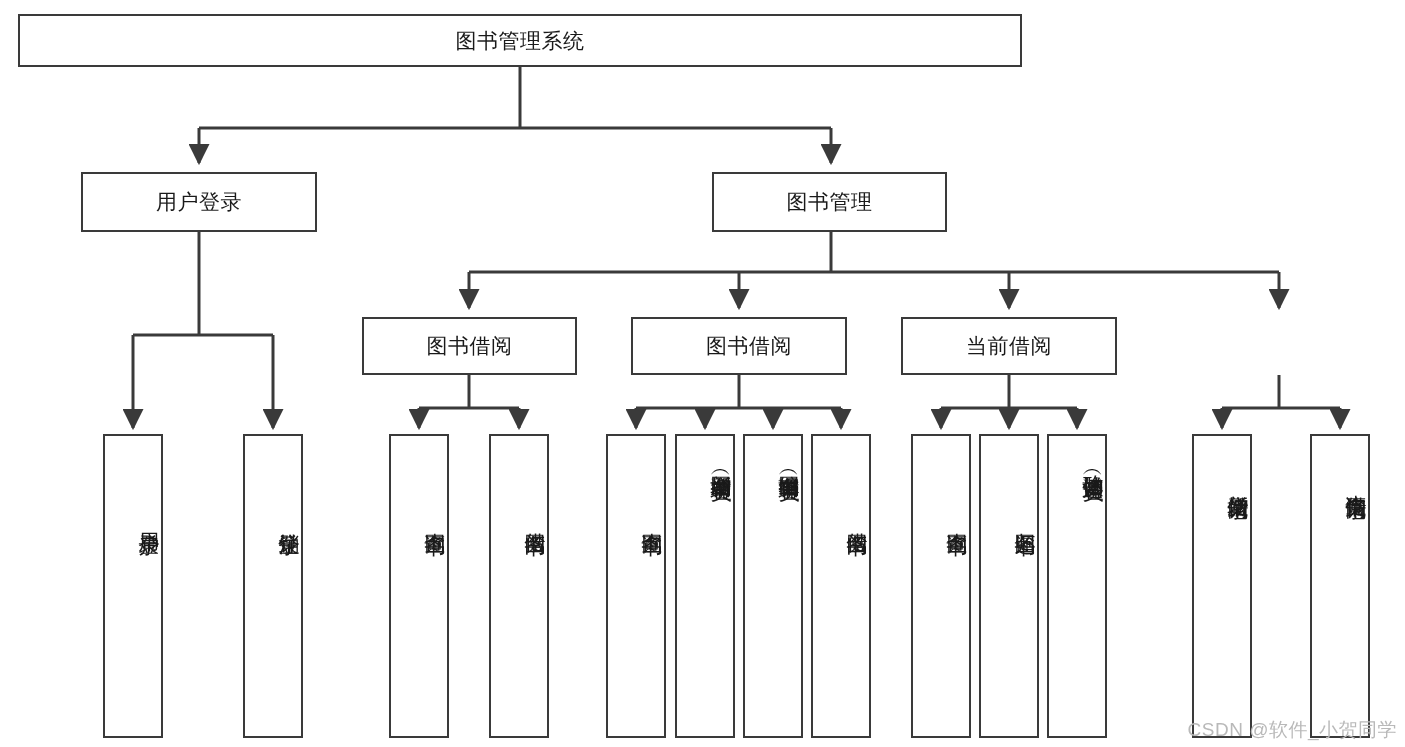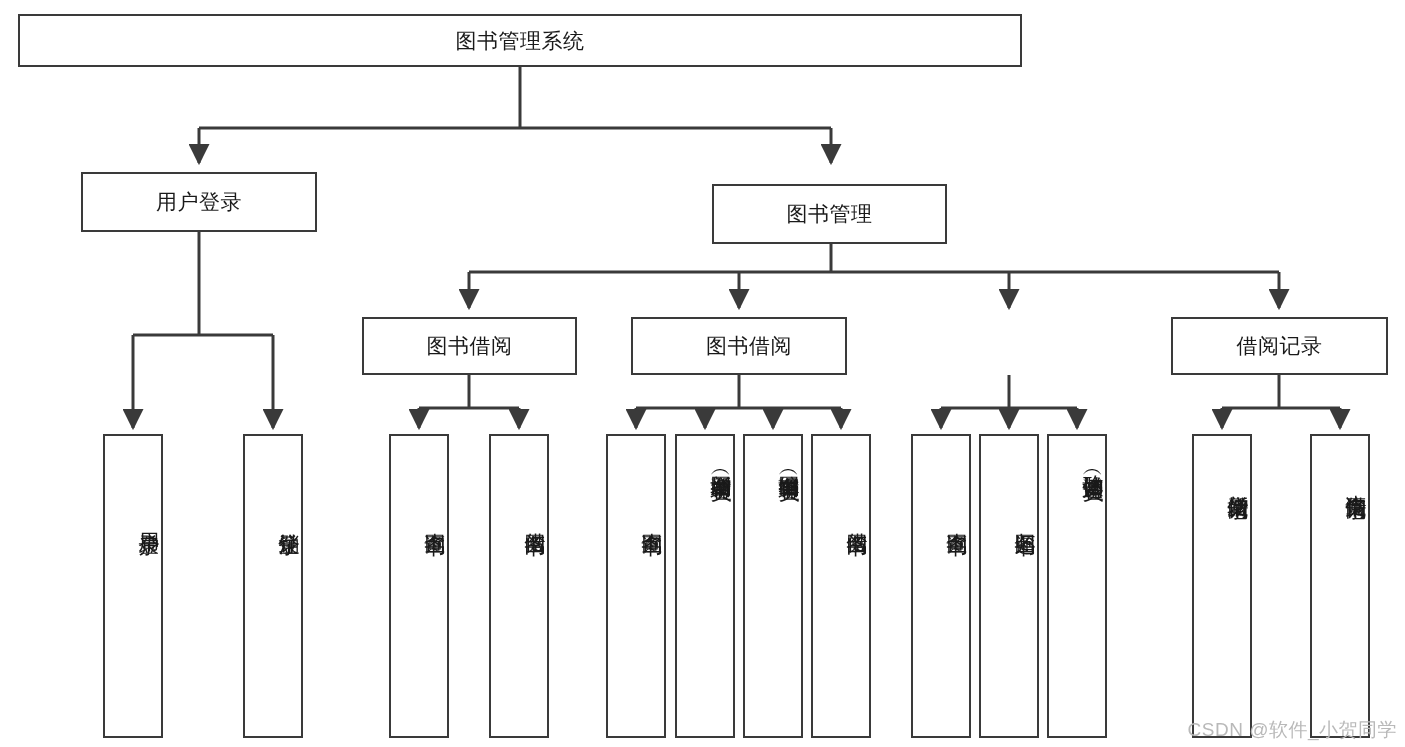--- a/index.html
+++ b/index.html
@@ -115,25 +115,25 @@
       <path d="M 1279 375 L 1279 408"></path>
       <path d="M 1222 408 L 1340 408"></path>
       <path d="M 1222 408 L 1222 428" marker-end="url(#arrow)"></path>
       <path d="M 1340 408 L 1340 428" marker-end="url(#arrow)"></path>
     </g>
   </svg>
 
   <div class="node horiz" style="left:18px; top:14px; width:1004px; height:53px;">图书管理系统</div>
 
   <div class="node horiz" style="left:81px; top:172px; width:236px; height:60px;">用户登录</div>
-  <div class="node horiz" style="left:712px; top:184px; width:235px; height:60px;">图书管理</div>
+  <div class="node horiz" style="left:712px; top:172px; width:235px; height:60px;">图书管理</div>
 
   <div class="node horiz" style="left:362px; top:317px; width:215px; height:58px;">图书借阅</div>
   <div class="node horiz" style="left:631px; top:317px; width:216px; height:58px;padding-left:20px;">图书借阅</div>
-  <div class="node horiz" style="left:1171px; top:317px; width:217px; height:58px;">借阅记录</div>
+  <div class="node horiz" style="left:901px; top:317px; width:216px; height:58px;">当前借阅</div>
 
   <div class="node vert pad-mid" style="left:103px; top:434px; width:60px; height:304px;">用户登录</div>
   <div class="node vert pad-mid" style="left:243px; top:434px; width:60px; height:304px;">注销登录</div>
 
   <div class="node vert pad-mid" style="left:389px; top:434px; width:60px; height:304px;">查询图书</div>
   <div class="node vert pad-mid" style="left:489px; top:434px; width:60px; height:304px;">借阅图书</div>
 
   <div class="node vert pad-mid" style="left:606px; top:434px; width:60px; height:304px;">查询图书</div>
   <div class="node vert" style="left:675px; top:434px; width:60px; height:304px;">新增图书（管理员）</div>
   <div class="node vert" style="left:743px; top:434px; width:60px; height:304px;">编辑图书（管理员）</div>

